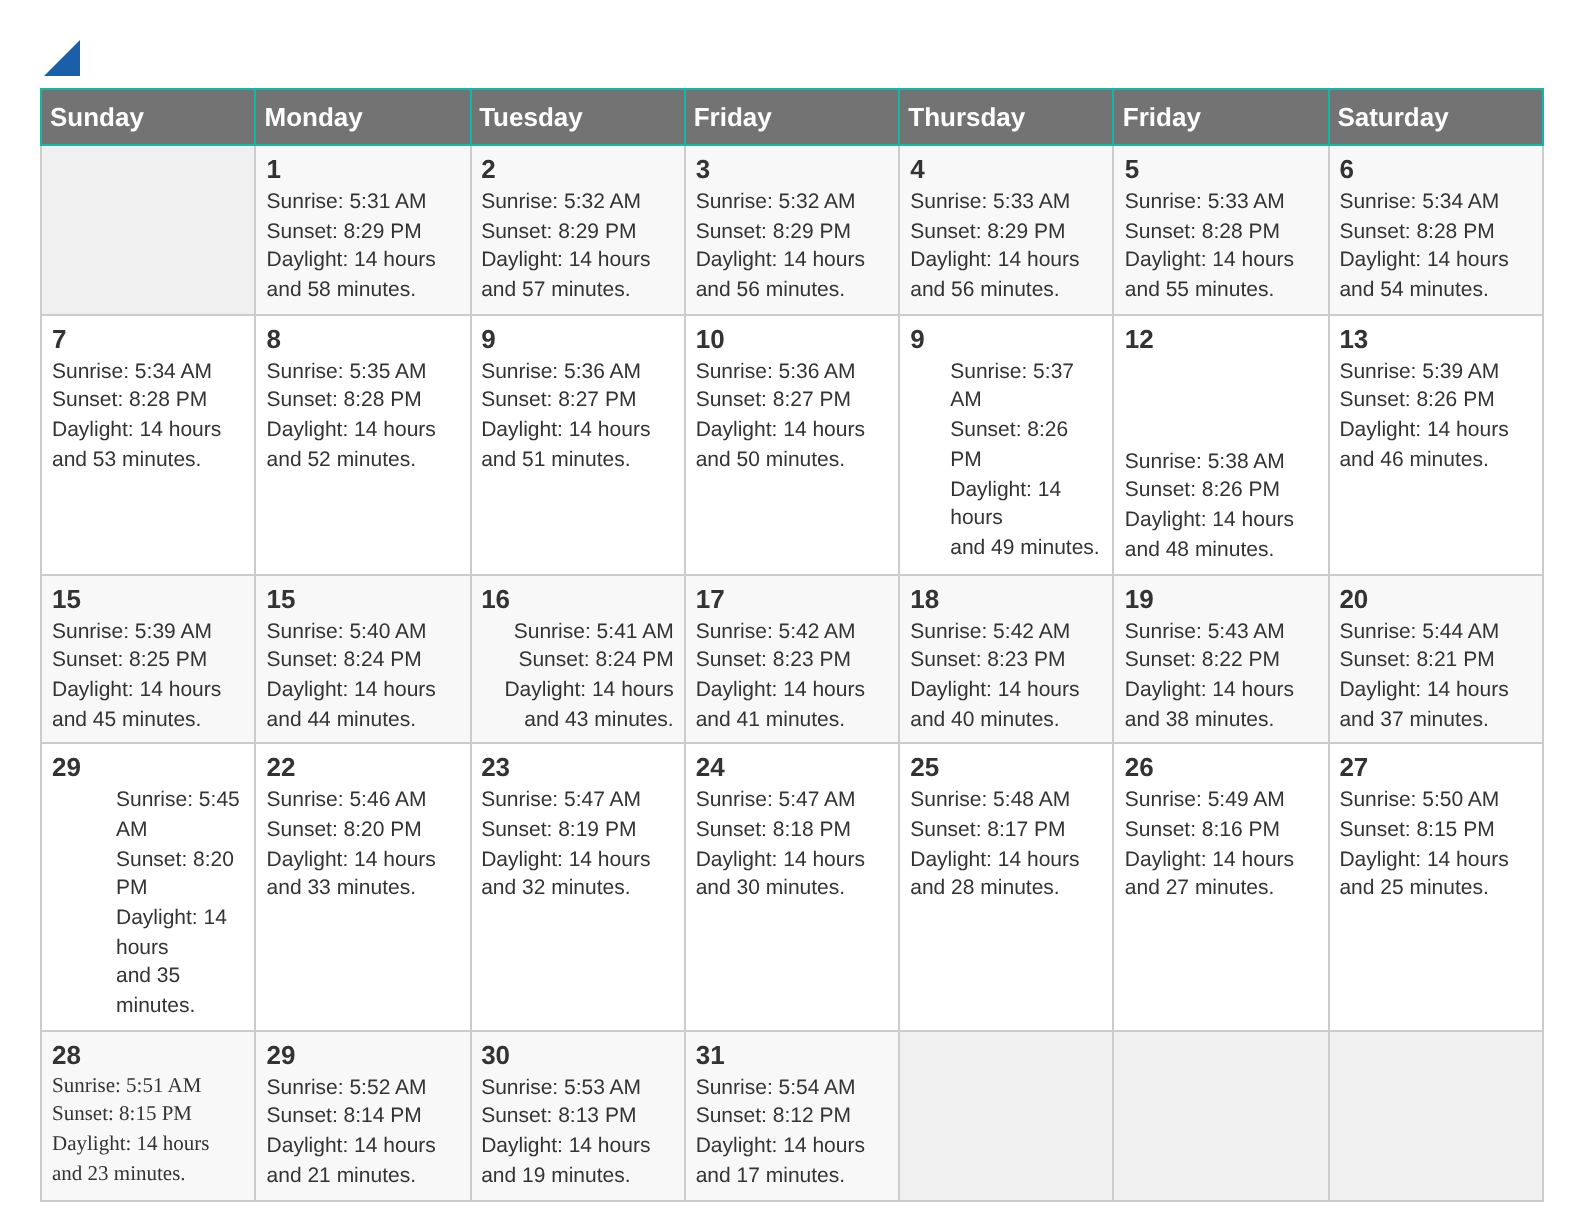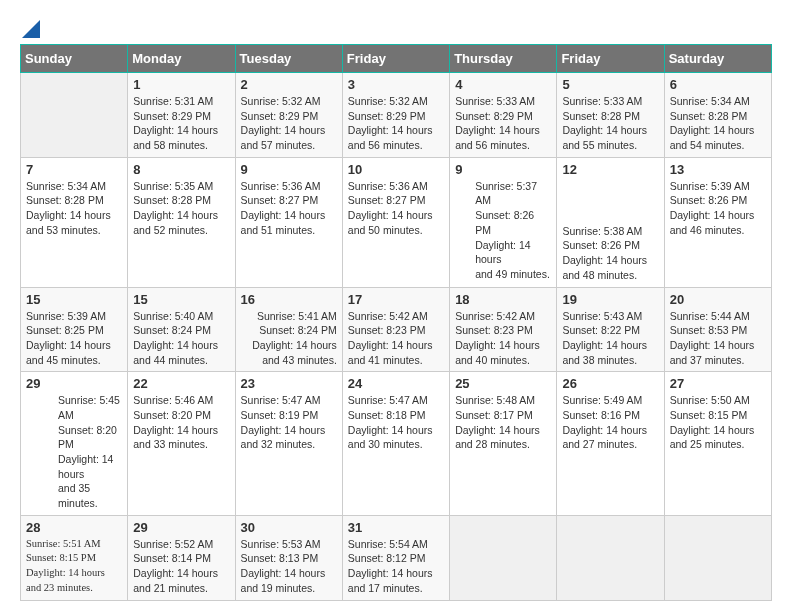--- a/index.html
+++ b/index.html
@@ -243,21 +243,21 @@
         <td>
           <span class="day-number">19</span>
           <div class="day-info" style="white-space: pre-line;">Sunrise: 5:43 AM
 Sunset: 8:22 PM
 Daylight: 14 hours
 and 38 minutes.</div>
         </td>
         <td>
           <span class="day-number">20</span>
           <div class="day-info" style="white-space: pre-line;">Sunrise: 5:44 AM
-Sunset: 8:53 PM
+Sunset: 8:21 PM
 Daylight: 14 hours
 and 37 minutes.</div>
         </td>
       </tr>
       <tr>
         <td>
           <span class="day-number">29</span>
           <div class="day-info" style="white-space: pre-line; margin-left: 32px;">Sunrise: 5:45 AM
 Sunset: 8:20 PM
 Daylight: 14 hours

